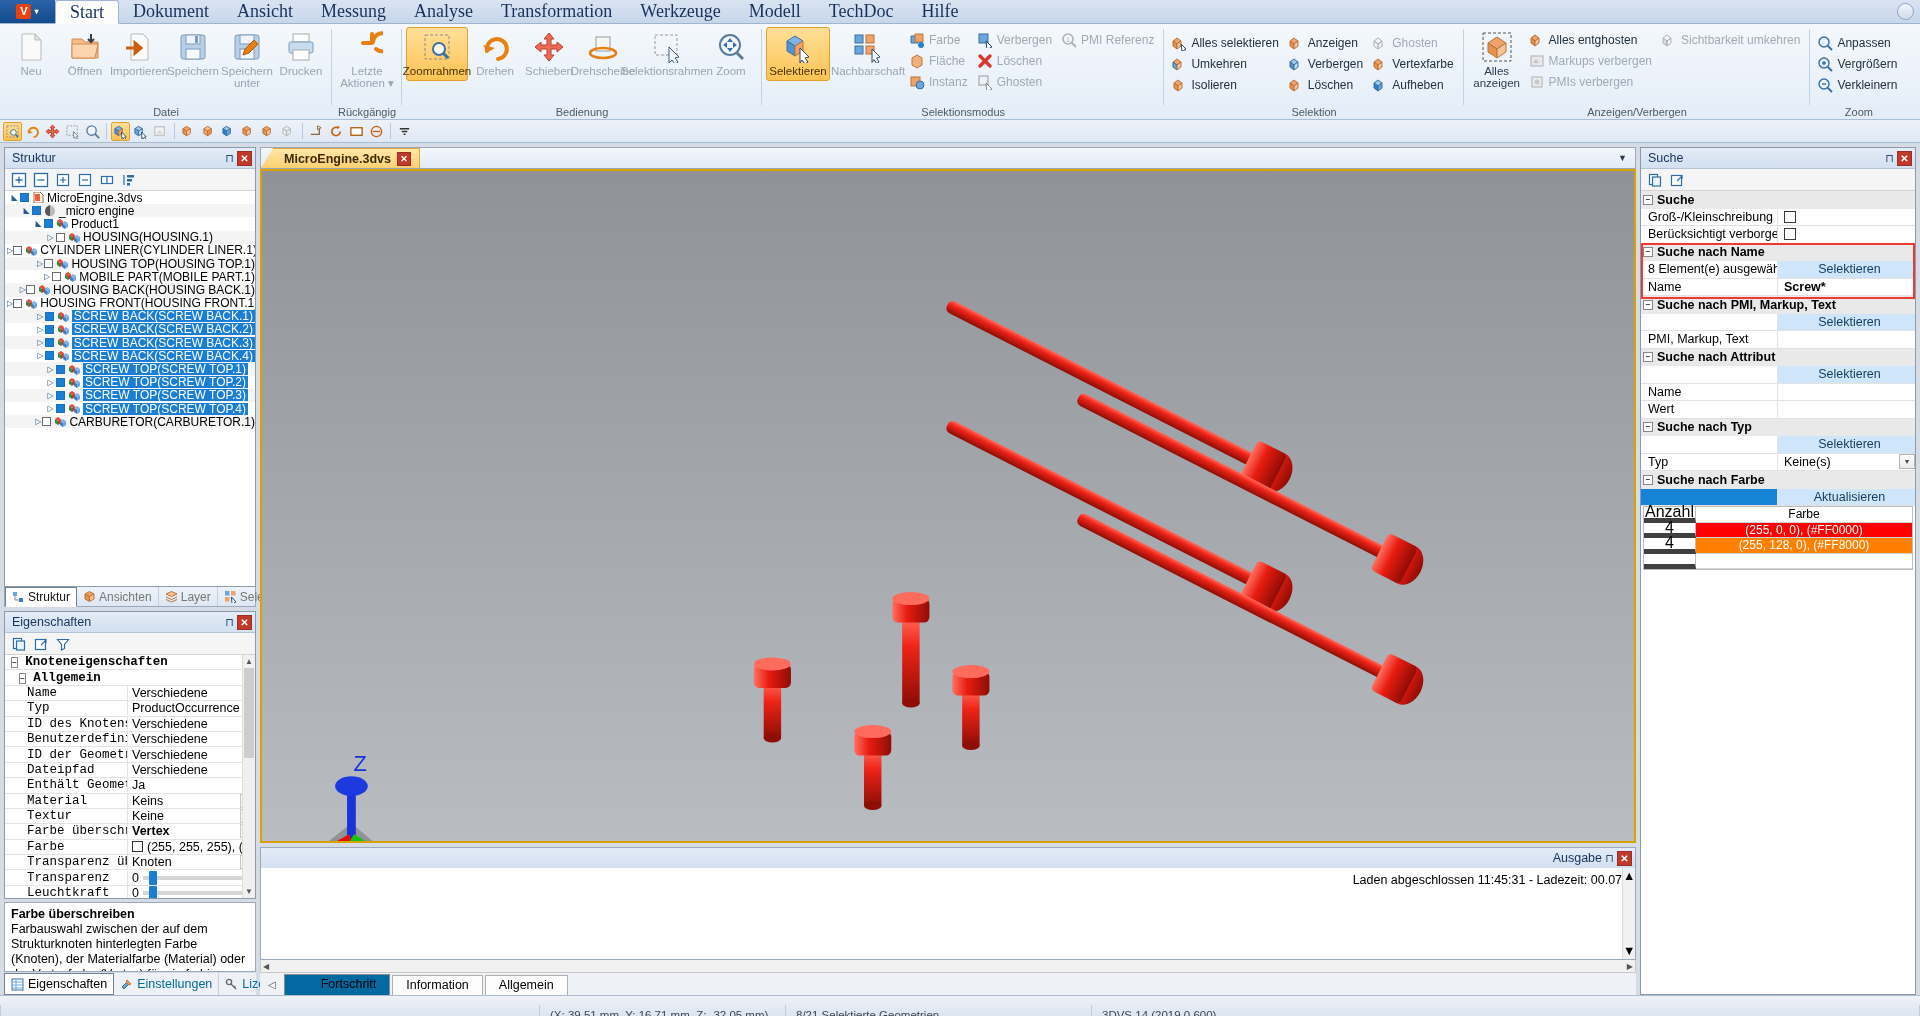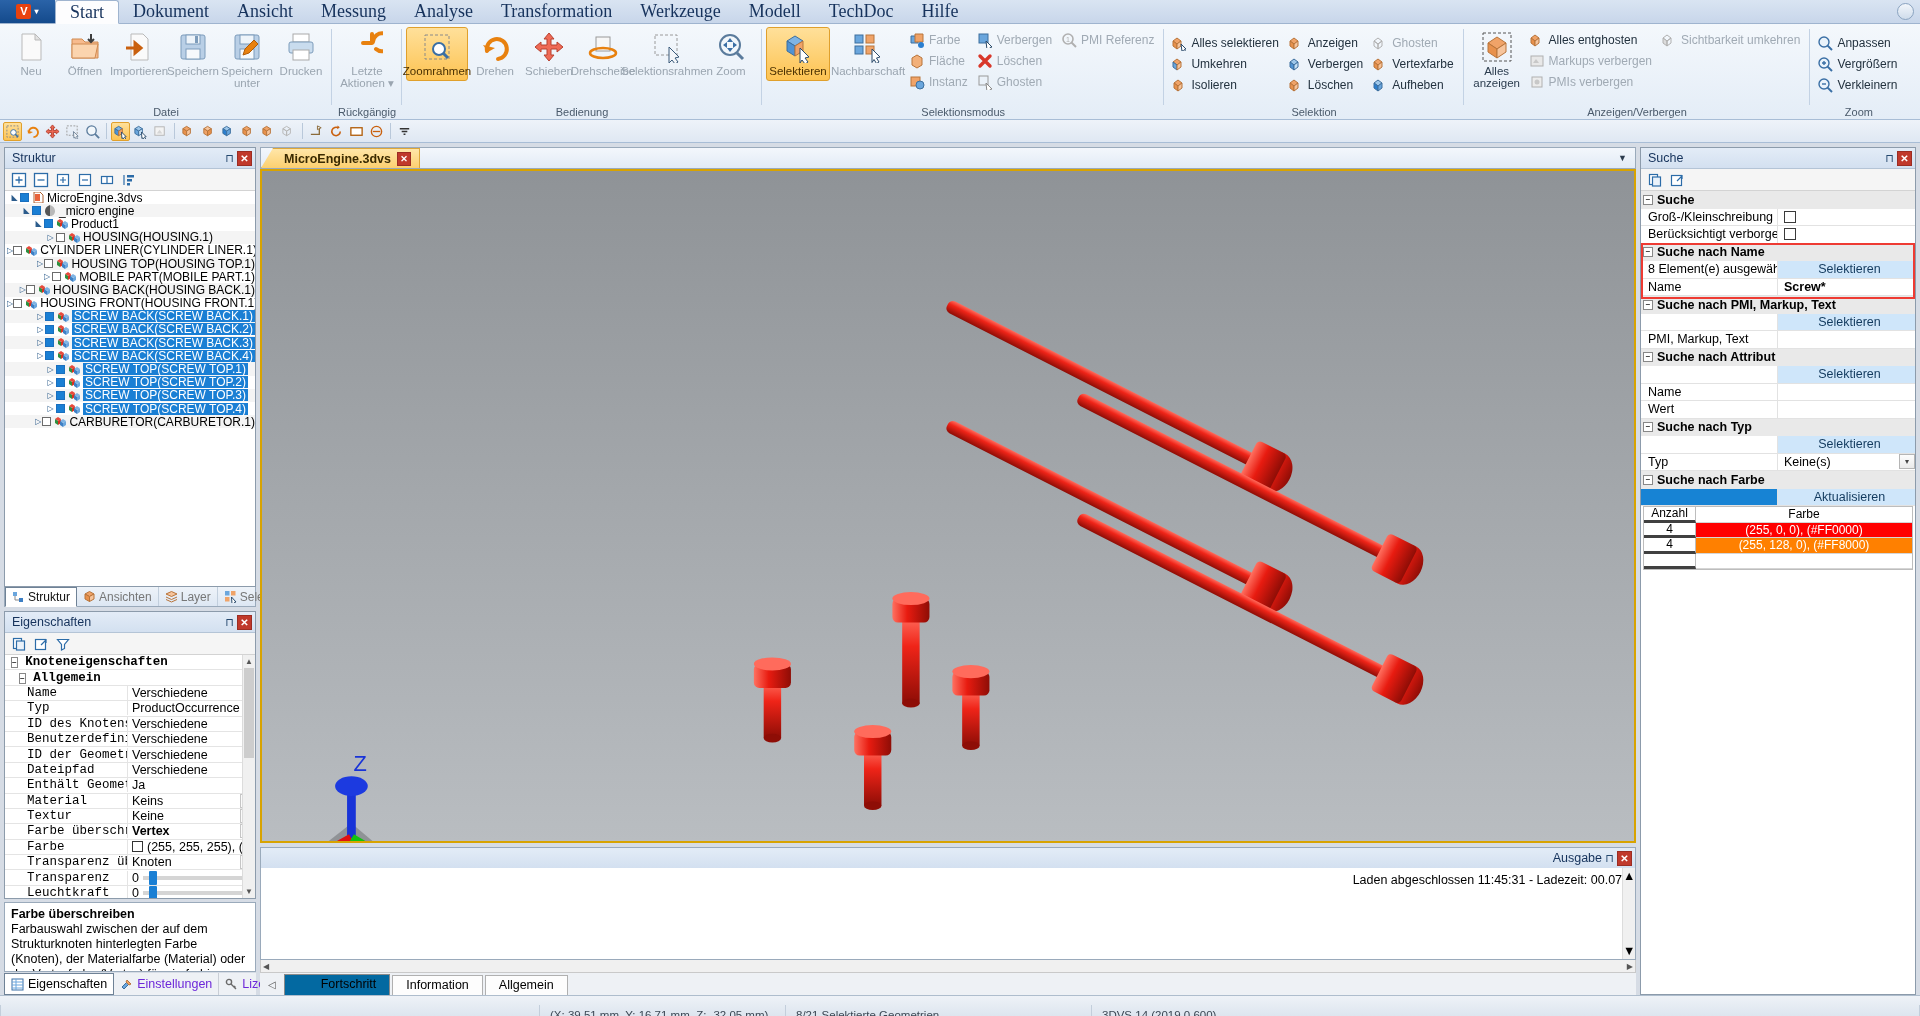--- a/index.html
+++ b/index.html
@@ -108,21 +108,21 @@
   .slider .knob { position:absolute; left:6px; top:-5px; width:8px; height:14px; background:#1a7fd4; border-radius:1px; }
   .pscroll { position:absolute; right:0; top:0; bottom:0; width:13px; background:#f0f0f0; border-left:1px solid #dcdcdc; }
   .pscroll .up,.pscroll .dn { height:13px; display:flex; align-items:center; justify-content:center; font-size:8px; color:#555; }
   .pscroll .thumb { position:absolute; top:13px; height:90px; left:1px; right:1px; background:#cdcdcd; }
 
   .tipbox { height:70px; background:#fff; border:1px solid #9aaabb; margin-top:3px; padding:4px 6px;
             overflow:hidden; line-height:15px; font-size:12.5px; }
   .tipbox b { display:block; }
 
   .bottabs { height:22px; display:flex; align-items:stretch; font-size:12.5px; background:#eef1f5; margin-top:1px; }
-  .bottab { display:flex; align-items:center; gap:4px; padding:0 6px; color:#6d28d9; border-right:1px solid #c9ced6; }
+  .bottab { display:flex; align-items:center; gap:4px; padding:0 6px; color:#0369a1; border-right:1px solid #c9ced6; }
   .bottab.act { background:#fff; color:#000; border:1px solid #6f8296; }
 
   
   .centercol { flex:1; display:flex; flex-direction:column; min-width:0; padding:4px 0 0 4px; }
   .doctabs { height:22px; background:linear-gradient(#f3f7fc,#e2ebf6); border:1px solid #9aaabb;
              display:flex; align-items:stretch; }
   .dtab { display:flex; align-items:center; gap:6px; padding:0 8px 0 22px; background:linear-gradient(#ffe6a8,#fcd070);
           border:1px solid #dda73a; border-bottom:none; font-weight:bold; font-size:12.5px; color:#3a2a00;
           clip-path: polygon(12px 0, 100% 0, 100% 100%, 0 100%); }
   .dtab .x { background:#c0392b; color:#fff; width:14px; height:14px; font-size:9px; display:flex;
@@ -154,21 +154,21 @@
   .sk { width:136px; display:flex; align-items:center; padding-left:7px; white-space:nowrap; overflow:hidden; }
   .sv { flex:1; border-left:1px solid #e2e2e2; display:flex; align-items:center; padding-left:6px; }
   .sv.btn { background:#cfe6fa; justify-content:center; color:#123a5e; }
   .sv.bold { font-weight:bold; }
   .hi-box { position:absolute; border:2px solid #ee3b33; pointer-events:none; }
   .ddsel { margin-left:auto; width:16px; height:15px; border:1px solid #b5b5b5; background:linear-gradient(#fdfdfd,#eaeaea);
            display:flex; align-items:center; justify-content:center; font-size:8px; color:#444; }
   .ctbl { border:1px solid #bdbdbd; margin:0 2px; }
   .ctr { display:flex; height:15.5px; align-items:stretch; }
   .c1 { width:52px; display:flex; align-items:center; justify-content:center; border-right:1px solid #bdbdbd;
-        border-bottom:3px solid #404040; font-size:12px; }
+        border-bottom:5px solid #404040; font-size:16px; }
   .c2 { flex:1; display:flex; align-items:center; justify-content:center; color:#fff; font-size:12px;
         border-bottom:1px solid #d5d5d5; }
 
   
   .statusbar { height:21px; background:linear-gradient(#eef2f7,#dde5ef); border-top:1px solid #aebdcd;
                display:flex; align-items:center; font-size:11.5px; color:#3b4754; }
   .sbcell { padding:0 10px; height:100%; display:flex; align-items:center; border-right:1px solid #c3cedb;margin-top:18px; }
   .sbcell.first { border-left:1px solid #c3cedb; }
 
   

